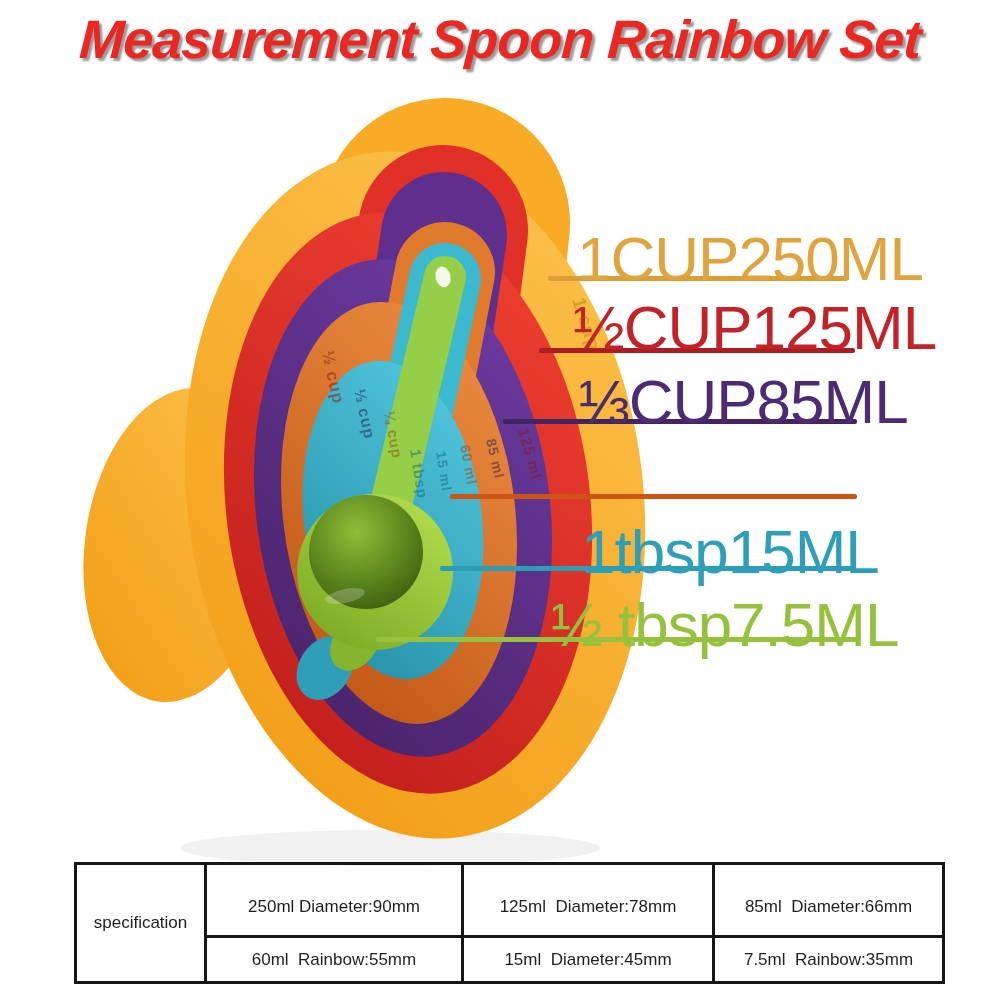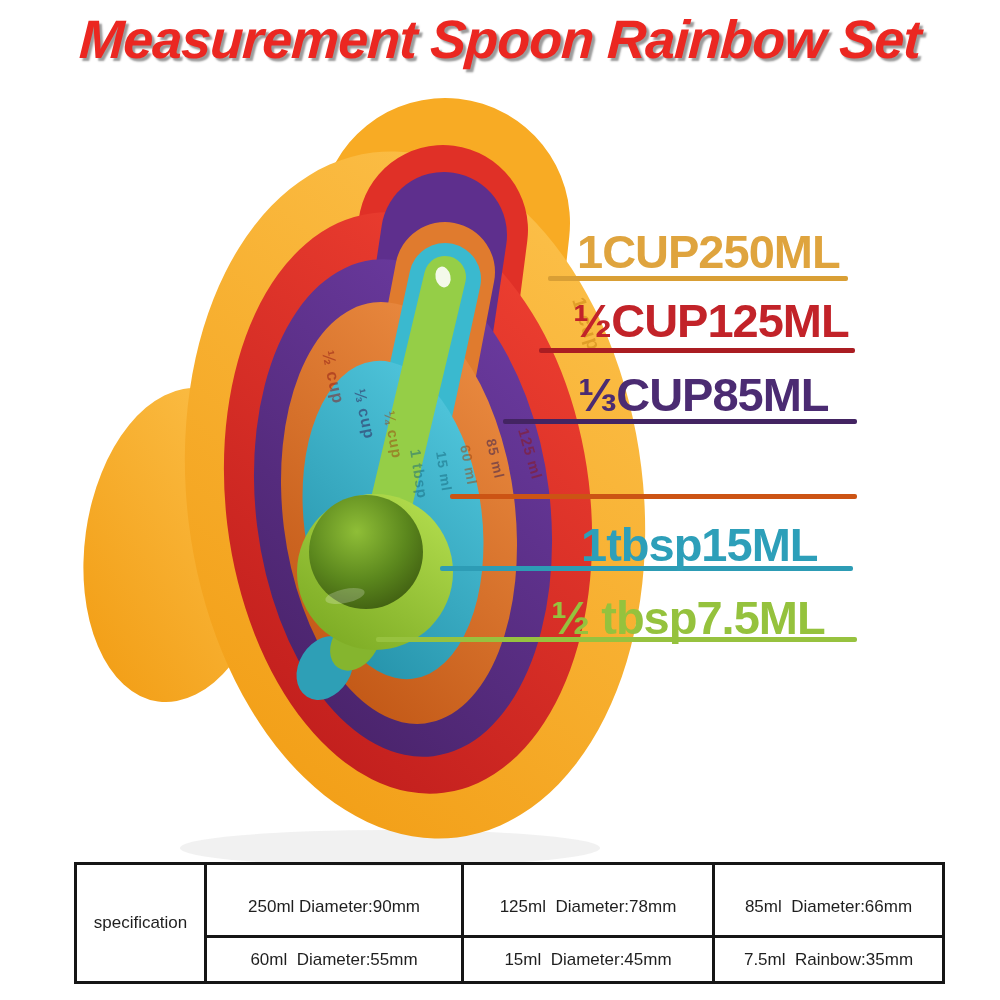--- a/index.html
+++ b/index.html
@@ -8,21 +8,21 @@
   
   .title{position:absolute;top:8px;left:0;width:1000px;text-align:center;
          font-size:54px;font-weight:bold;font-style:italic;letter-spacing:-1px;
          color:#eb2721;text-shadow:3px 3px 2px #9b9b9b;transform:skewX(-3deg);
          white-space:nowrap;}
   
   .photo{position:absolute;left:0;top:0;width:1000px;height:1000px;}
   .emb{font-family:"Liberation Sans",sans-serif;font-weight:bold;opacity:.5;letter-spacing:1px;}
   
   .cline{position:absolute;height:5px;border-radius:2px;}
-  .clab{position:absolute;font-size:47px;line-height:1.0;font-weight:700;
+  .clab{position:absolute;font-size:62px;line-height:1.0;font-weight:400;
         letter-spacing:-1px;white-space:nowrap;}
   .line0{left:548px;top:276px;width:300px;background:#d99f35;}
   .line1{left:539px;top:348px;width:316px;background:#aa1d22;}
   .line2{left:503px;top:419px;width:354px;background:#432462;}
   .line3{left:450px;top:494px;width:407px;background:#cc5414;}
   .line4{left:440px;top:566px;width:413px;background:#2d9cb5;}
   .line5{left:376px;top:637px;width:481px;background:#97c23f;}
   .lab0{left:577px;top:228px;color:#dfa43e;}
   .lab1{left:573px;top:297px;color:#c22329;text-align:center;}
   .lab2{left:578px;top:371px;color:#4b2b72;}
@@ -142,20 +142,20 @@
 
   <table class="spec">
     <tbody>
         <tr>
       <td class="hdr" rowspan="2">specification</td>
       <td class="r1 w2">250ml Diameter:90mm</td>
       <td class="r1 w3">125ml  Diameter:78mm</td>
       <td class="r1 w4">85ml  Diameter:66mm</td>
     </tr>
     <tr>
-      <td class="w2">60ml  Diameter:55mm</td>
+      <td class="w2">60ml  Rainbow:55mm</td>
       <td class="w3">15ml  Diameter:45mm</td>
       <td class="w4">7.5ml  Rainbow:35mm</td>
     </tr>
   </tbody>
     </table>
 
 </div>
 
 </body></html>

